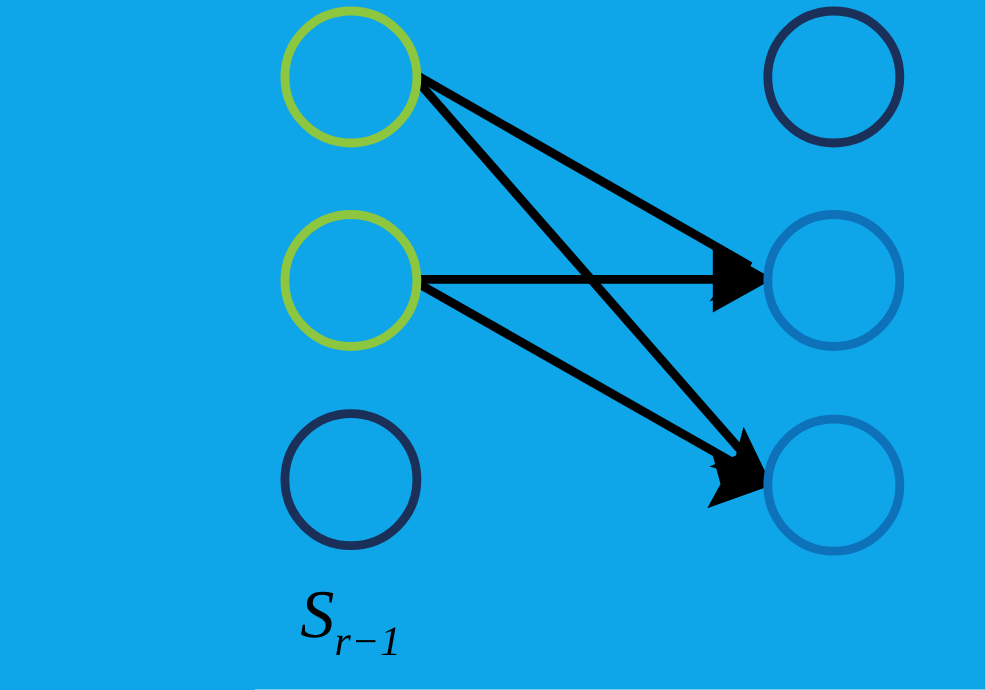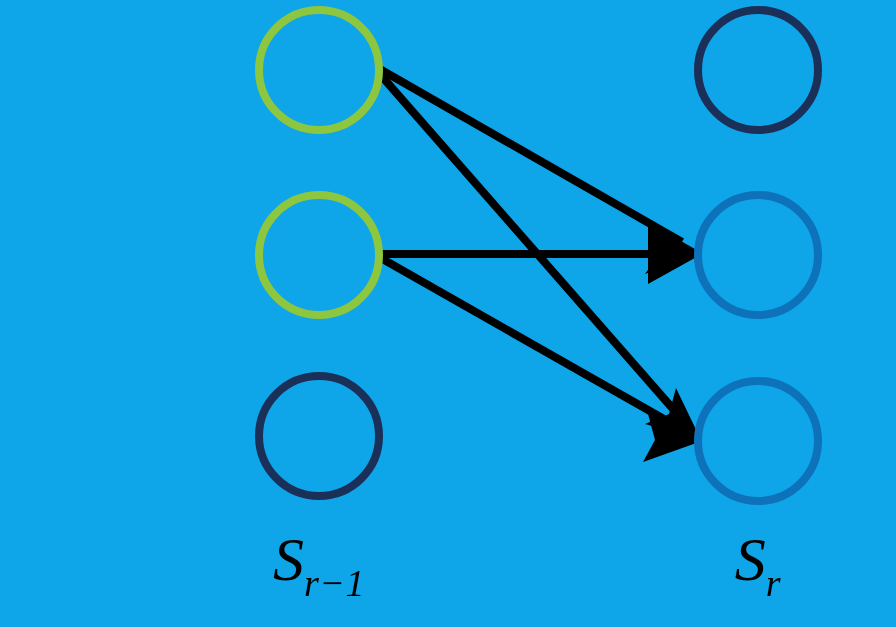--- a/index.html
+++ b/index.html
@@ -96,17 +96,14 @@
       <circle cx="758" cy="70" r="60" fill="none" stroke="#1B3058" stroke-width="8"></circle>
       <circle cx="758" cy="255" r="60" fill="none" stroke="#0D72B9" stroke-width="8"></circle>
       <circle cx="758" cy="441" r="60" fill="none" stroke="#0D72B9" stroke-width="8"></circle>
     </g>
   </svg>
 
   <div class="layer-label" id="label-left">
     <span class="base">S</span><span class="sub">r−1</span>
   </div>
 
-  <div class="layer-label" id="label-right">
-    <span class="base">S</span><span class="sub">r</span>
-  </div>
 
 </div>
 
 </body></html>

